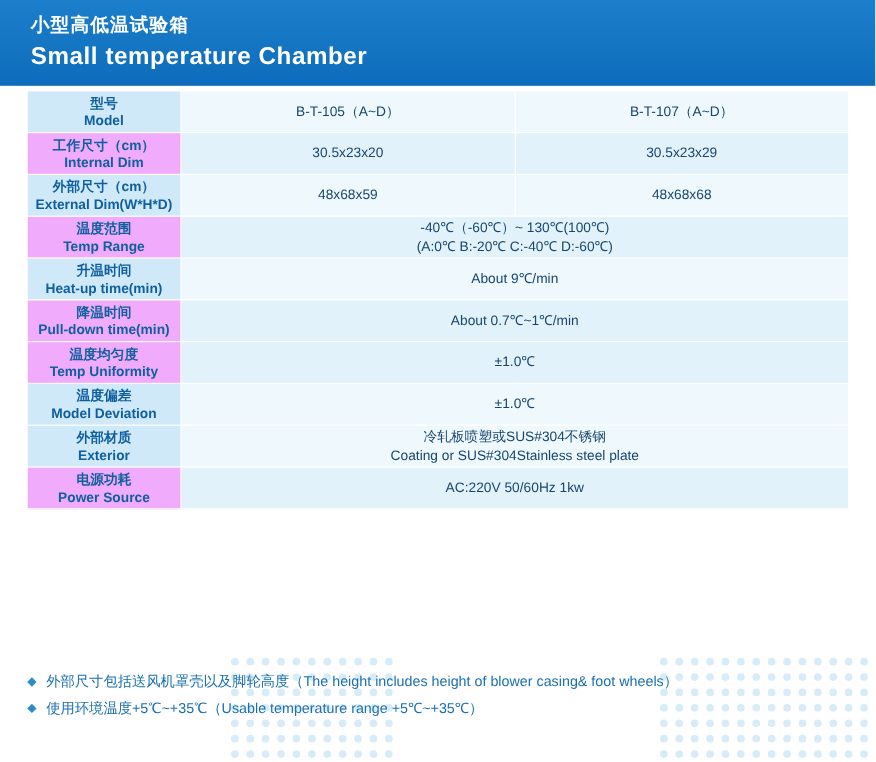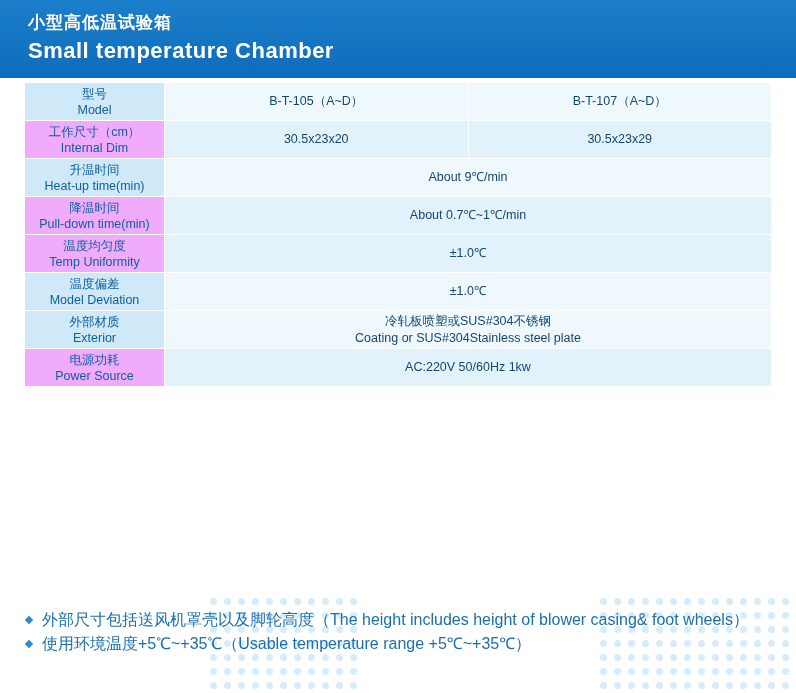--- a/index.html
+++ b/index.html
@@ -56,20 +56,21 @@
     padding: 0;
     vertical-align: middle;
     text-align: center;
   }
   td.label {
     width: 140px;
     background: #cfe9f8;
     color: #0f5fa0;
     padding: 6px 2px;
     line-height: 16px;
+    font-weight: bold;
   }
   td.label .l-cn { font-size: 12.5px; display: block; }
   td.label .l-en { font-size: 12.5px; display: block; }
 
   td.val {
     background: #eef8fd;
     color: #17466e;
     font-size: 12.5px;
     padding: 8px 4px;
     line-height: 17px;
@@ -85,21 +86,21 @@
 
   
   .notes {
     position: absolute;
     left: 24px; top: 608px;
     width: 660px;
   }
   .note {
     position: relative;
     color: #1a6fb0;
-    font-size: 16px;
+    font-size: 13px;
     line-height: 24px;
     padding-left: 18px;
     white-space: nowrap;
   }
   .note .bullet {
     position: absolute;
     left: 2px; top: 9px;
     width: 6px; height: 6px;
     background: #2b8ccc;
     transform: rotate(45deg);
@@ -143,21 +144,39 @@
 
         <tr class="r-h36 alt">
           <td class="label">
             <span class="l-cn">工作尺寸（cm）</span>
             <span class="l-en">Internal Dim</span>
           </td>
           <td class="val">30.5x23x20</td>
           <td class="val">30.5x23x29</td>
         </tr>
 
-
+        <tr class="r-h36">
+          <td class="label">
+            <span class="l-cn">外部尺寸（cm）</span>
+            <span class="l-en">External Dim(W*H*D)</span>
+          </td>
+          <td class="val">48x68x59</td>
+          <td class="val">48x68x68</td>
+        </tr>
+
+        <tr class="r-h36 alt">
+          <td class="label">
+            <span class="l-cn">温度范围</span>
+            <span class="l-en">Temp Range</span>
+          </td>
+          <td class="val" colspan="2">
+            <span class="line">-40℃（-60℃）~ 130℃(100℃)</span>
+            <span class="sub">(A:0℃    B:-20℃    C:-40℃    D:-60℃)</span>
+          </td>
+        </tr>
 
         <tr class="r-h36">
           <td class="label">
             <span class="l-cn">升温时间</span>
             <span class="l-en">Heat-up time(min)</span>
           </td>
           <td class="val" colspan="2">About 9℃/min</td>
         </tr>
 
         <tr class="r-h36 alt">

